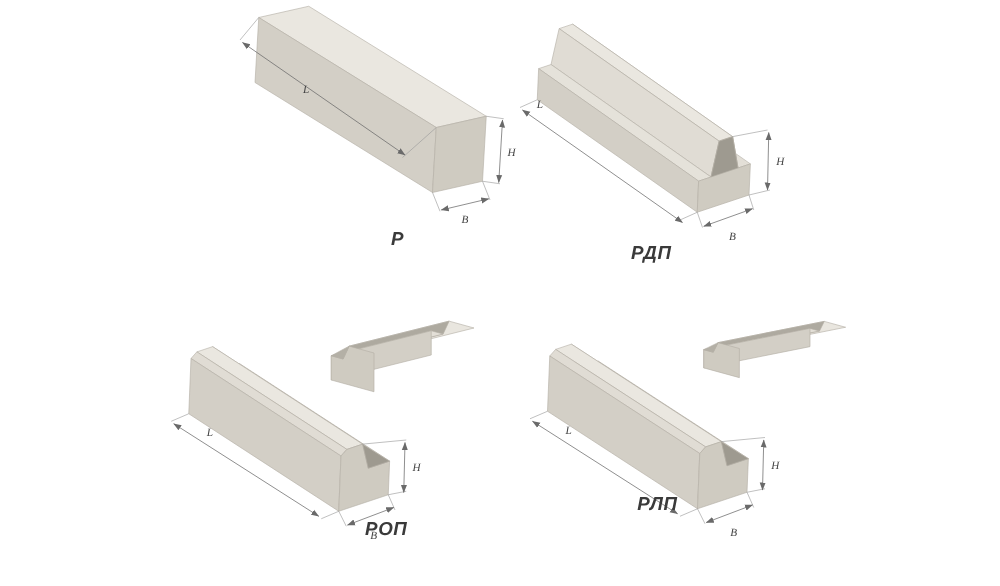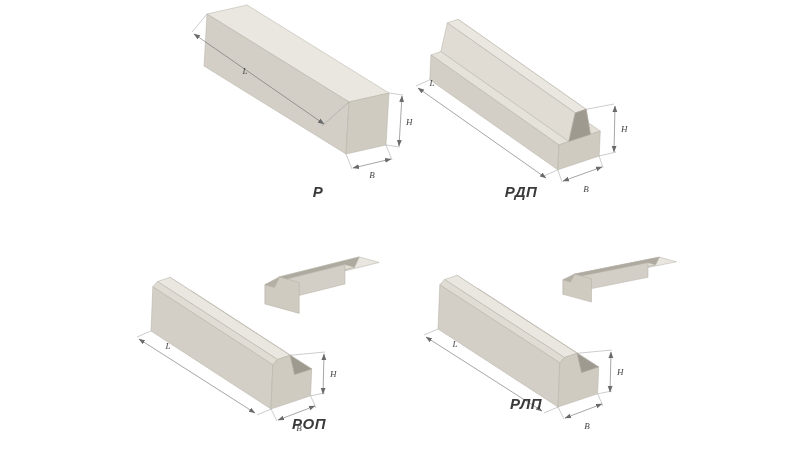--- a/index.html
+++ b/index.html
@@ -79,21 +79,21 @@
         <line class="dim" x1="215" y1="106" x2="214" y2="152" marker-start="url(#aD)" marker-end="url(#aD)"></line>
         <text class="dim-text" x="221" y="132" text-anchor="start">H</text>
 
         <line class="wit" x1="157.8" y1="169.8" x2="162" y2="182"></line>
         <line class="wit" x1="199.2" y1="156" x2="203" y2="168"></line>
         <line class="dim" x1="163" y1="181" x2="202" y2="167" marker-start="url(#aD)" marker-end="url(#aD)"></line>
         <text class="dim-text" x="186" y="192" text-anchor="middle">В</text>
       </g>
     </svg>
   </div>
-  <div class="caption" style="left:521px;top:183px;font-style:italic;">РДП</div>
+  <div class="caption" style="left:521px;top:194px;font-style:italic;">РДП</div>
 
   <div class="fig" style="left:115px;top:235px;">
     <svg width="300" height="200" viewBox="0 0 300 200">
       <defs>
         <marker id="aO" markerWidth="7" markerHeight="6" refX="6" refY="3" orient="auto-start-reverse" markerUnits="userSpaceOnUse">
           <path d="M0,0.6 L6.4,3 L0,5.4 Z" fill="#6a6a6a"></path>
         </marker>
       </defs>
       <g>
         <polygon fill="#e9e6df" points="164.3,41.9 184.2,47.4 264.2,27.4 244.3,21.9"></polygon>

